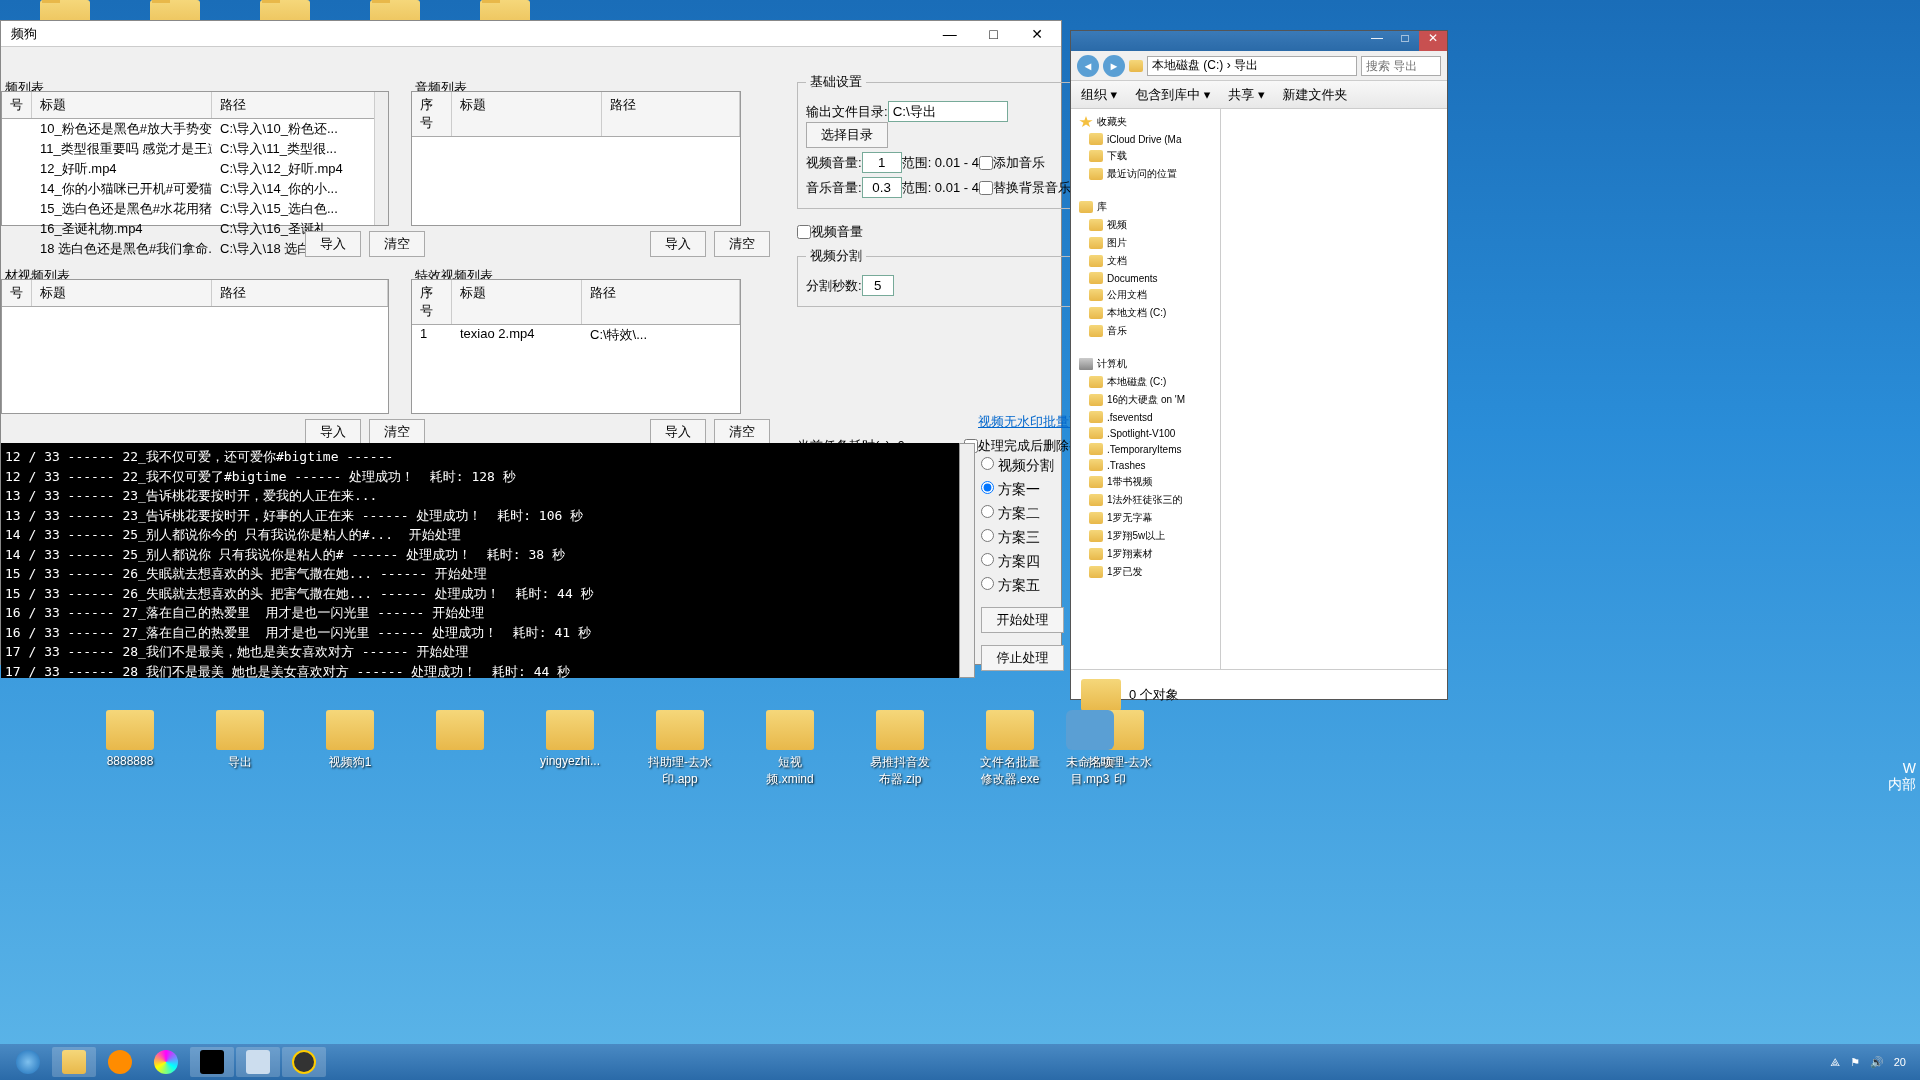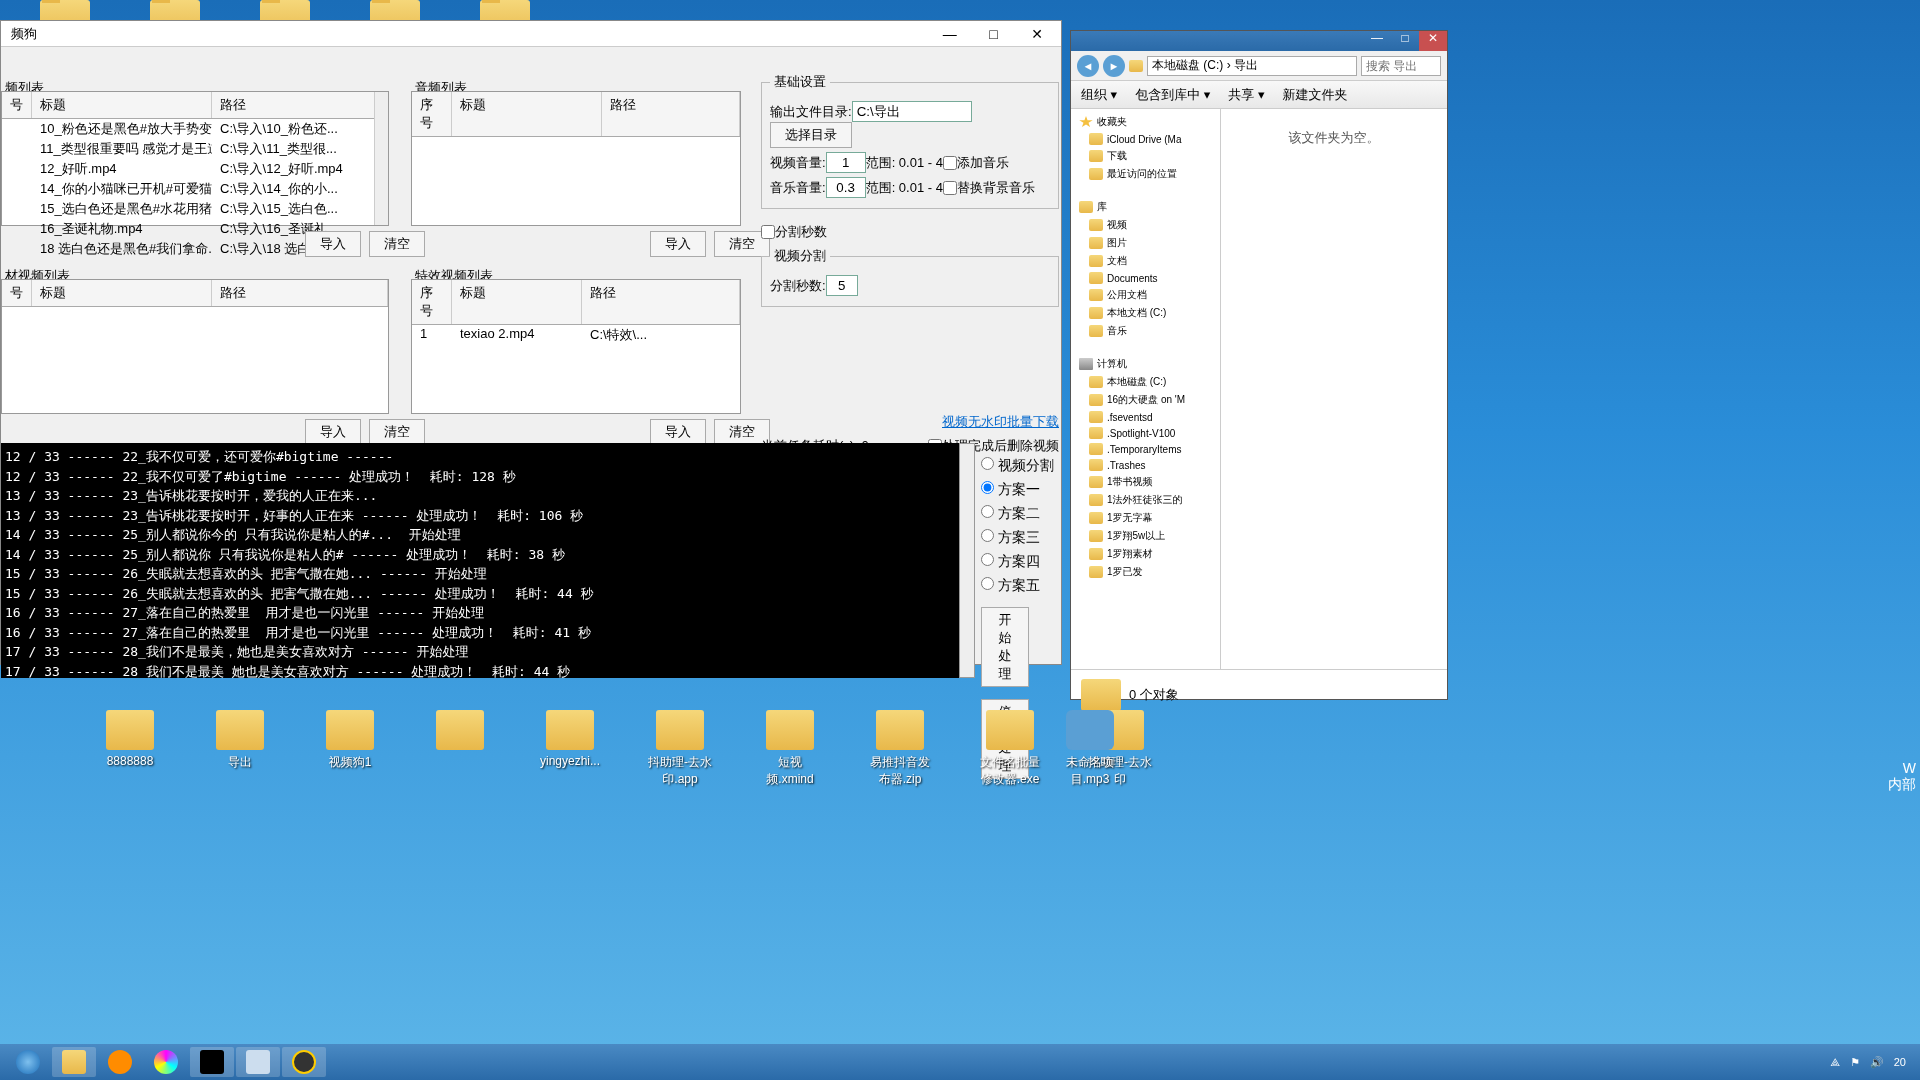--- a/index.html
+++ b/index.html
@@ -31,36 +31,36 @@
 #sec4 { left: 410px; top: 258px; width: 330px; height: 135px; }
 
 .btn-pair { position: absolute; display: flex; gap: 8px; padding-left: 24px; }
 .wbtn { background: #f5f5f5; border: 1px solid #aaa; padding: 3px 14px; font-size: 13px; cursor: pointer; }
 #bp1 { left: 280px; top: 210px; }
 #bp2 { left: 625px; top: 210px; }
 #bp3 { left: 280px; top: 398px; }
 #bp4 { left: 625px; top: 398px; }
 
 
-.settings { position: absolute; left: 760px; top: 52px; width: 298px; font-size: 13px; }
+.settings { position: absolute; left: 796px; top: 52px; width: 298px; font-size: 13px; }
 .settings fieldset { border: 1px solid #bbb; padding: 6px 8px; margin-bottom: 6px; }
 .settings legend { font-size: 13px; padding: 0 4px; }
 .srow { display: flex; align-items: center; margin: 4px 0; flex-wrap: wrap; }
 .srow input[type="text"] { border: 1px solid #7a9; padding: 2px 4px; text-align: center; }
 .srow input[type="checkbox"] { width: 14px; height: 14px; }
 .link-blue { color: #0066cc; text-decoration: underline; cursor: pointer; }
 
 
 .console { position: absolute; left: 0; top: 422px; width: 958px; height: 235px; background: #000; color: #fff; font-family: SimSun, monospace; font-size: 13px; padding: 4px; overflow: hidden; white-space: pre; line-height: 1.5; }
 .console-scroll { position: absolute; left: 958px; top: 422px; width: 16px; height: 235px; background: #eee; border: 1px solid #999; }
 
 
 .plans { position: absolute; left: 980px; top: 430px; font-size: 14px; }
 .plans label { display: block; margin: 6px 0; }
-.plans .wbtn { display: block; width: 48px; margin-top: 12px; text-align: center; }
+.plans .wbtn { display: block; width: 83px; margin-top: 12px; text-align: center; }
 
 
 .explorer { position: absolute; left: 1070px; top: 30px; width: 378px; height: 670px; background: #fff; border: 1px solid #555; font-size: 13px; }
 .exp-titlebar { height: 20px; background: linear-gradient(#3a7ab8, #2a6aa8); display: flex; justify-content: flex-end; }
 .exp-titlebar span { width: 28px; text-align: center; color: #fff; font-size: 12px; }
 .exp-nav { height: 30px; background: #f0f0f0; display: flex; align-items: center; gap: 4px; padding: 0 6px; border-bottom: 1px solid #ccc; }
 .exp-nav .nav-arrow { width: 22px; height: 22px; border-radius: 50%; background: #5a9fd4; color: #fff; text-align: center; line-height: 22px; font-size: 11px; }
 .exp-nav input { flex: 1; border: 1px solid #aaa; padding: 2px 4px; font-size: 12px; }
 .exp-toolbar { height: 28px; background: linear-gradient(#f8f8f8,#e8e8e8); display: flex; align-items: center; gap: 18px; padding: 0 10px; border-bottom: 1px solid #ccc; font-size: 13px; }
 .exp-body { display: flex; height: 560px; }
@@ -231,21 +231,21 @@
         <input type="text" style="width: 40px;" value="0.3">
         <span>范围: 0.01 - 4</span>
         <input type="checkbox" style="">
         <span>替换背景音乐</span>
       </div>
     </fieldset>
     <div style="display:flex; gap:8px;">
       <div style="flex:1">
         <div class="srow" style="margin-top:8px">
           <input type="checkbox" style="">
-          <span>分割秒数</span>
+          <span>视频音量</span>
         </div>
         <fieldset style="margin-top:6px">
           <legend>视频分割</legend>
           <div class="srow">
             <span>分割秒数:</span>
             <input type="text" style="width: 32px;" value="5">
           </div>
         </fieldset>
       </div>
     </div>
@@ -306,23 +306,20 @@
     <input type="text" style="max-width: 80px;" placeholder="搜索 导出">
   </div>
   <div class="exp-toolbar">
     <span>组织 ▾</span>
     <span>包含到库中 ▾</span>
     <span>共享 ▾</span>
     <span>新建文件夹</span>
   </div>
   <div class="exp-body">
     <div class="exp-tree" id="exp-tree"><div class="tree-item header"><span class="tree-icon star"></span>收藏夹</div><div class="tree-item"><span class="tree-icon "></span>iCloud Drive (Ma</div><div class="tree-item"><span class="tree-icon "></span>下载</div><div class="tree-item"><span class="tree-icon "></span>最近访问的位置</div><br><div class="tree-item header"><span class="tree-icon "></span>库</div><div class="tree-item"><span class="tree-icon "></span>视频</div><div class="tree-item"><span class="tree-icon "></span>图片</div><div class="tree-item"><span class="tree-icon "></span>文档</div><div class="tree-item"><span class="tree-icon "></span>Documents</div><div class="tree-item"><span class="tree-icon "></span>公用文档</div><div class="tree-item"><span class="tree-icon "></span>本地文档 (C:)</div><div class="tree-item"><span class="tree-icon "></span>音乐</div><br><div class="tree-item header"><span class="tree-icon drive"></span>计算机</div><div class="tree-item"><span class="tree-icon "></span>本地磁盘 (C:)</div><div class="tree-item"><span class="tree-icon "></span>16的大硬盘 on 'M</div><div class="tree-item"><span class="tree-icon "></span>.fseventsd</div><div class="tree-item"><span class="tree-icon "></span>.Spotlight-V100</div><div class="tree-item"><span class="tree-icon "></span>.TemporaryItems</div><div class="tree-item"><span class="tree-icon "></span>.Trashes</div><div class="tree-item"><span class="tree-icon "></span>1带书视频</div><div class="tree-item"><span class="tree-icon "></span>1法外狂徒张三的</div><div class="tree-item"><span class="tree-icon "></span>1罗无字幕</div><div class="tree-item"><span class="tree-icon "></span>1罗翔5w以上</div><div class="tree-item"><span class="tree-icon "></span>1罗翔素材</div><div class="tree-item"><span class="tree-icon "></span>1罗已发</div></div>
-    <div class="exp-content">
-      <span>该文件夹为空。</span>
-    </div>
   </div>
   <div class="exp-status">
     <div class="big-folder"></div>
     <span>0 个对象</span>
   </div>
 </div>
 
 <div class="desk-icons" id="desk-icons">
     <div class="desk-item">
       <div class="ico"></div>

